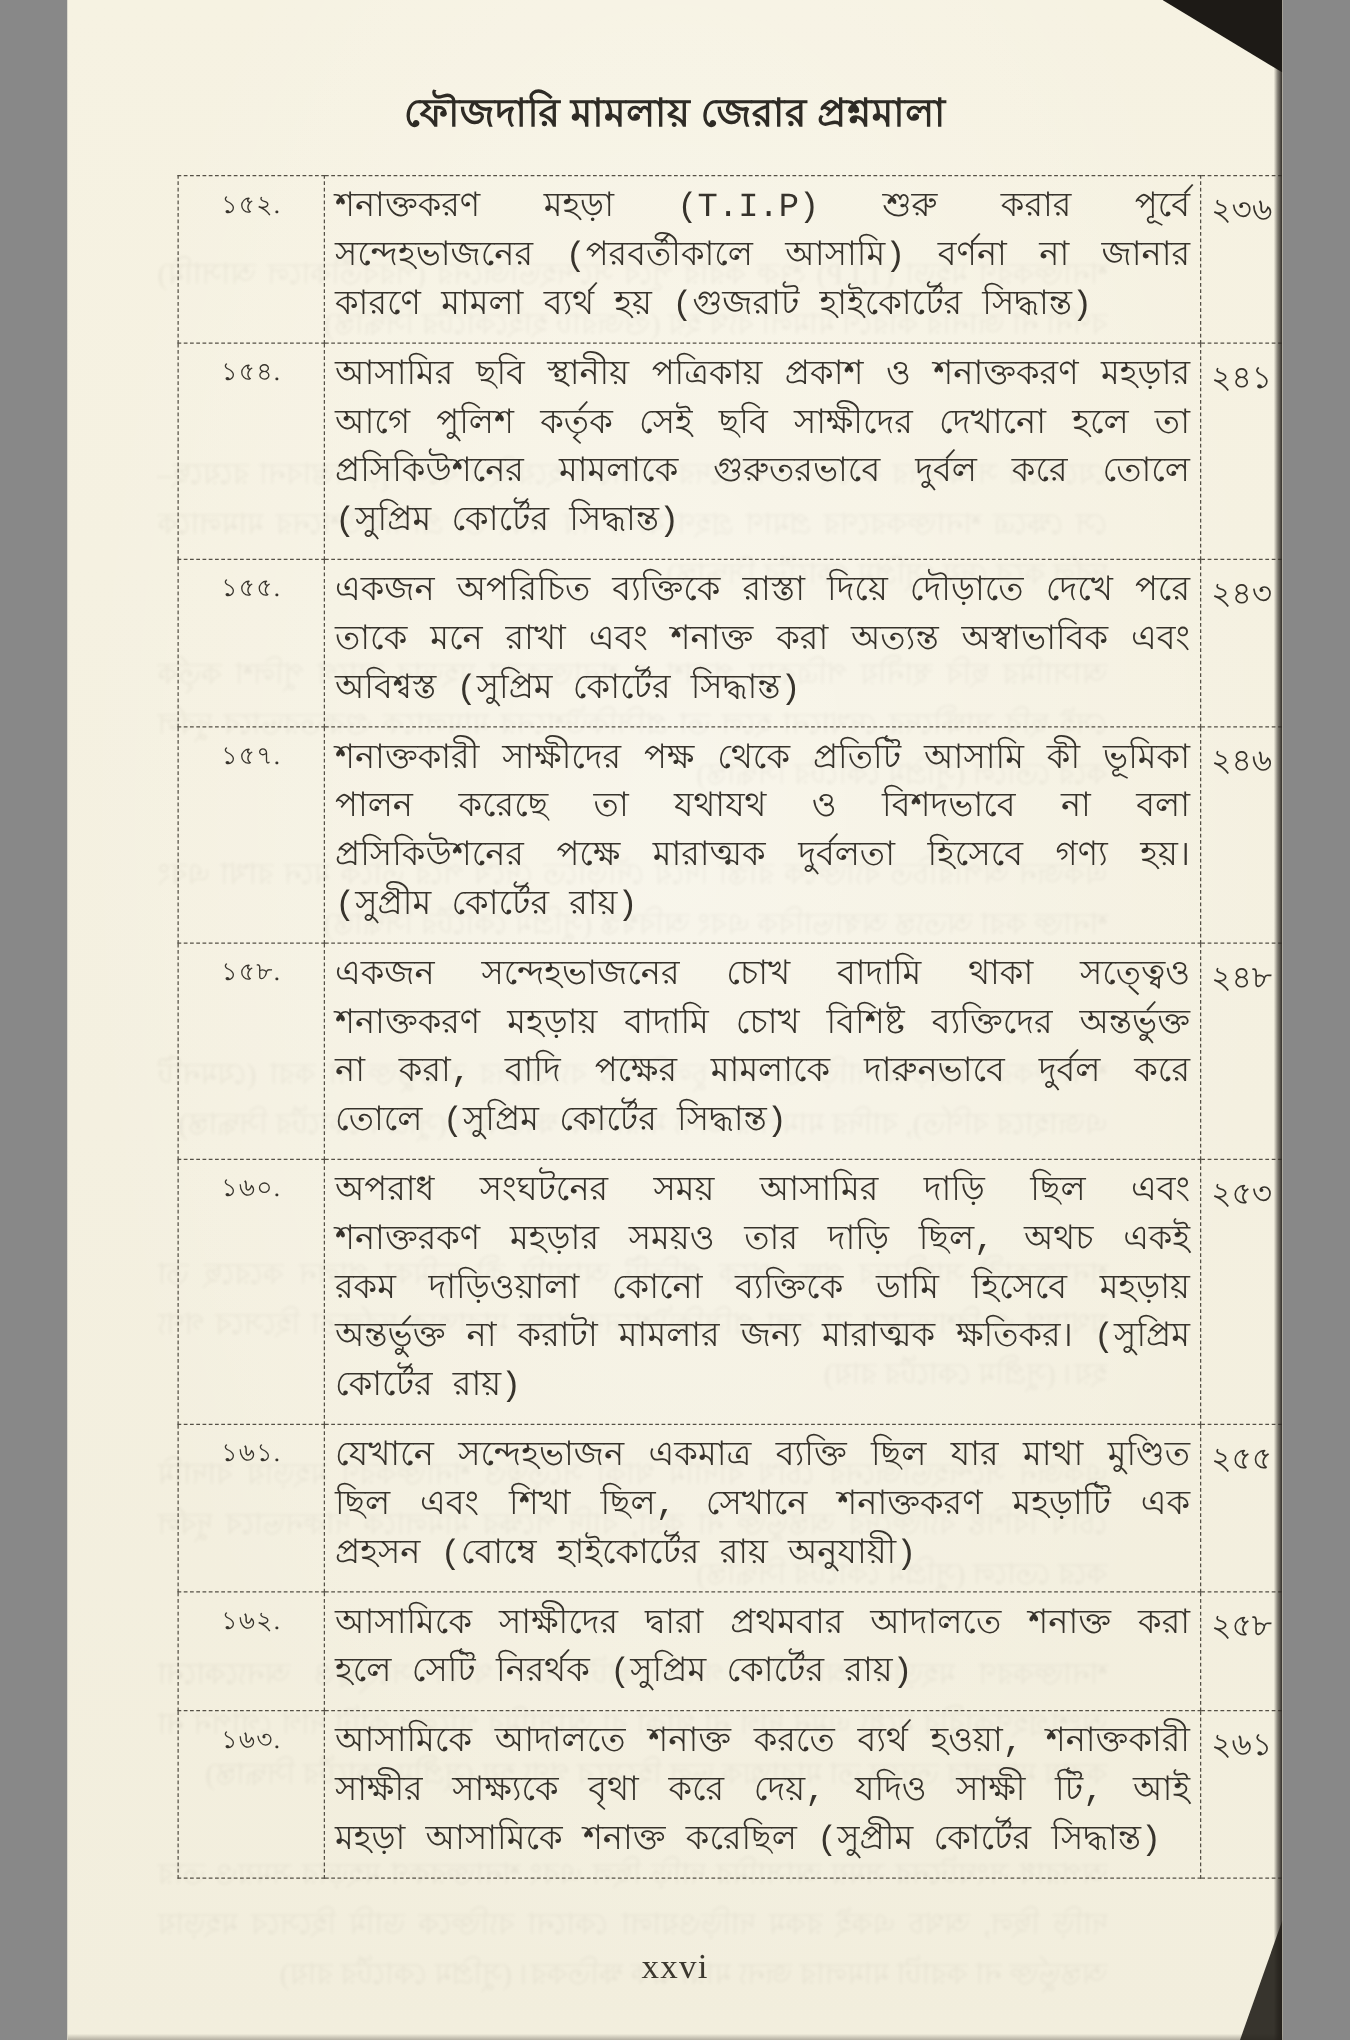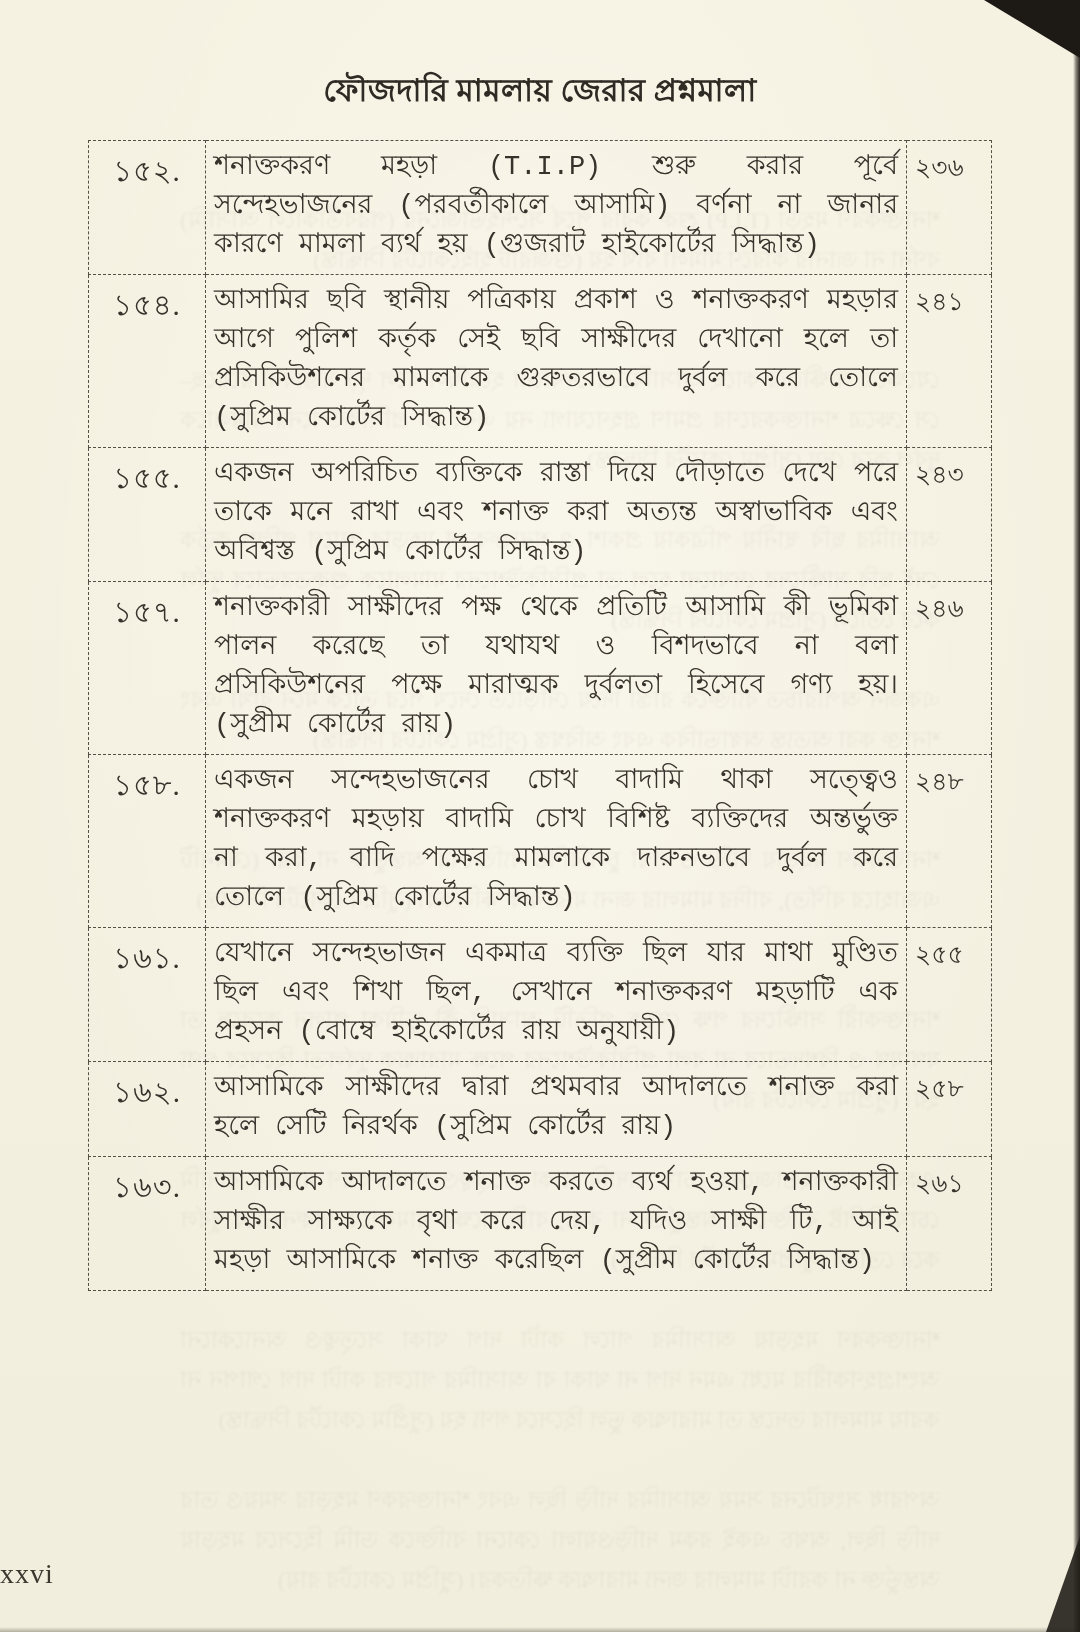--- a/index.html
+++ b/index.html
@@ -1,18 +1,18 @@
 <!DOCTYPE html>
 <html><head>
 <meta charset="utf-8">
 <style>
   html,body{margin:0;padding:0;background:#888;}
   .page{
     position:relative;
-    width:1080px;height:1632px;
+    width:972px;height:1632px;
     margin:0 auto;
     background:
       radial-gradient(ellipse at 50% 40%, rgba(255,255,255,.35), rgba(0,0,0,0) 70%),
       linear-gradient(180deg,#f6f2e2 0%, #f4f0e0 55%, #f2eedd 100%);
     background-color:#f5f1e1;
     overflow:hidden;
     font-family:"Liberation Serif","DejaVu Serif",serif;
     color:#37332c;
   }
   .ghost-layer{
@@ -33,35 +33,35 @@
     border-collapse:collapse;table-layout:fixed;
   }
   table.toc td{
     border:2px dashed #55504698;
     border:1.5px dashed #555046;
     vertical-align:top;
     padding:7px 8px 9px 8px;
   }
   td.c-serial{
     width:100px;text-align:center;
-    font-size:29px;padding-top:12px;letter-spacing:1px;
+    font-size:20px;padding-top:12px;letter-spacing:1px;
   }
   td.c-desc{
     width:684px;
     font-size:27px;line-height:39px;
     text-align:justify;
     padding-left:16px;padding-right:14px;padding-top:10px;font-family:Liberation Mono, monospace;
   }
   td.c-page{
     width:68px;text-align:left;
     font-size:25px;padding-top:12px;
   }
   .folio{
     position:absolute;left:0;top:1558px;width:100%;
-    font-size:28px;color:#3c382f;letter-spacing:1px;
+    text-align:center;font-size:28px;color:#3c382f;letter-spacing:1px;
   }
   
   .edge-right{
     position:absolute;top:0;right:0;width:7px;height:100%;z-index:6;
     background:linear-gradient(to left,#2a2621 0%, rgba(42,38,33,.55) 55%, rgba(42,38,33,0) 100%);
   }
   .corner-tr{
     position:absolute;top:0;right:0;width:96px;height:58px;z-index:7;
     background:#1d1a16;
     clip-path:polygon(0 0, 100% 0, 100% 100%);
@@ -124,20 +124,25 @@
     <td class="c-page">২৪৬</td>
   </tr>
 
   <tr>
     <td class="c-serial">১৫৮.</td>
     <td class="c-desc">একজন সন্দেহভাজনের চোখ বাদামি থাকা সত্ত্বেও শনাক্তকরণ মহড়ায় বাদামি চোখ বিশিষ্ট ব্যক্তিদের অন্তর্ভুক্ত না করা, বাদি পক্ষের মামলাকে দারুনভাবে দুর্বল করে তোলে (সুপ্রিম কোর্টের সিদ্ধান্ত)</td>
     <td class="c-page">২৪৮</td>
   </tr>
 
 
+  <tr>
+    <td class="c-serial">১৬০.</td>
+    <td class="c-desc">অপরাধ সংঘটনের সময় আসামির দাড়ি ছিল এবং শনাক্তরকণ মহড়ার সময়ও তার দাড়ি ছিল, অথচ একই রকম দাড়িওয়ালা কোনো ব্যক্তিকে ডামি হিসেবে মহড়ায় অন্তর্ভুক্ত না করাটা মামলার জন্য মারাত্মক ক্ষতিকর। (সুপ্রিম কোর্টের রায়)</td>
+    <td class="c-page">২৫৩</td>
+  </tr>
 
   <tr>
     <td class="c-serial">১৬১.</td>
     <td class="c-desc">যেখানে সন্দেহভাজন একমাত্র ব্যক্তি ছিল যার মাথা মুণ্ডিত ছিল এবং শিখা ছিল, সেখানে শনাক্তকরণ মহড়াটি এক প্রহসন (বোম্বে হাইকোর্টের রায় অনুযায়ী)</td>
     <td class="c-page">২৫৫</td>
   </tr>
 
   <tr>
     <td class="c-serial">১৬২.</td>
     <td class="c-desc">আসামিকে সাক্ষীদের দ্বারা প্রথমবার আদালতে শনাক্ত করা হলে সেটি নিরর্থক (সুপ্রিম কোর্টের রায়)</td>

